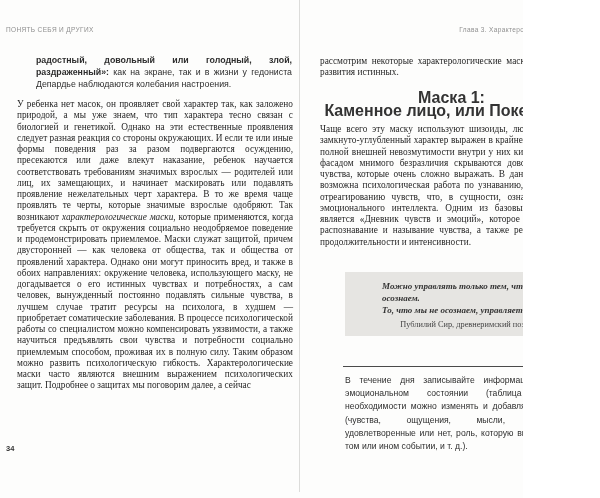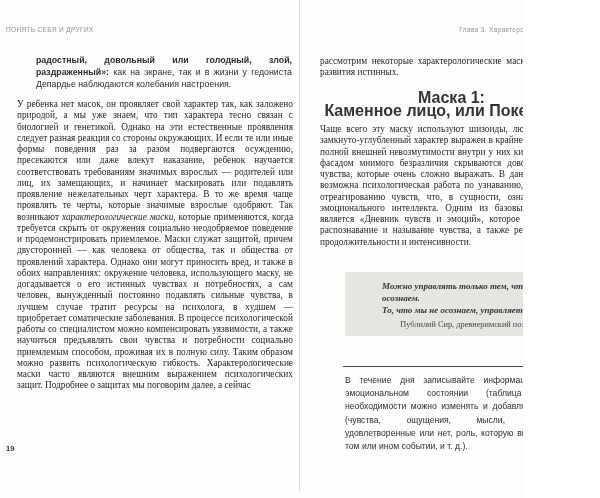--- a/index.html
+++ b/index.html
@@ -62,21 +62,21 @@
 
 <div class="spread">
 
   <div class="page page-left">
     <div class="running-head rh-left">ПОНЯТЬ СЕБЯ И ДРУГИХ</div>
 
     <div class="lead-para"><span class="bold">радостный, довольный или голодный, злой, раздраженный»: </span><span>как на экране, так и в жизни у гедониста Депардье наблюдаются колебания настроения.</span></div>
 
     <div class="body-para left-body"><span>У ребенка нет масок, он проявляет свой характер так, как заложено природой, а мы уже знаем, что тип характера тесно связан с биологией и генетикой. Однако на эти естественные проявления следует разная реакция со стороны окружающих. И если те или иные формы поведения раз за разом подвергаются осуждению, пресекаются или даже влекут наказание, ребенок научается соответствовать требованиям значимых взрослых — родителей или лиц, их замещающих, и начинает маскировать или подавлять проявление нежелательных черт характера. В то же время чаще проявлять те черты, которые значимые взрослые одобряют. Так возникают </span><span class="italic">характерологические маски</span><span>, которые применяются, когда требуется скрыть от окружения социально неодобряемое поведение и продемонстрировать приемлемое. Маски служат защитой, причем двусторонней — как человека от общества, так и общества от проявлений характера. Однако они могут приносить вред, и также в обоих направлениях: окружение человека, использующего маску, не догадывается о его истинных чувствах и потребностях, а сам человек, вынужденный постоянно подавлять сильные чувства, в лучшем случае тратит ресурсы на психолога, в худшем — приобретает соматические заболевания. В процессе психологической работы со специалистом можно компенсировать уязвимости, а также научиться предъявлять свои чувства и потребности социально приемлемым способом, проживая их в полную силу. Таким образом можно развить психологическую гибкость. Характерологические маски часто являются внешним выражением психологических защит. Подробнее о защитах мы поговорим далее, а сейчас</span></div>
 
-    <div class="page-num num-left">19</div>
+    <div class="page-num num-left">34</div>
   </div>
 
   <div class="gutter"></div>
 
   <div class="page page-right">
     <div class="running-head rh-right">Глава 3. Характерологические маски</div>
 
     <div class="intro-para">рассмотрим некоторые характерологические маски и стратегии развития истинных.</div>
 
     <h2 class="mask-heading"><span>Маска 1:</span><br><span>Каменное лицо, или Покерфейс</span></h2>

